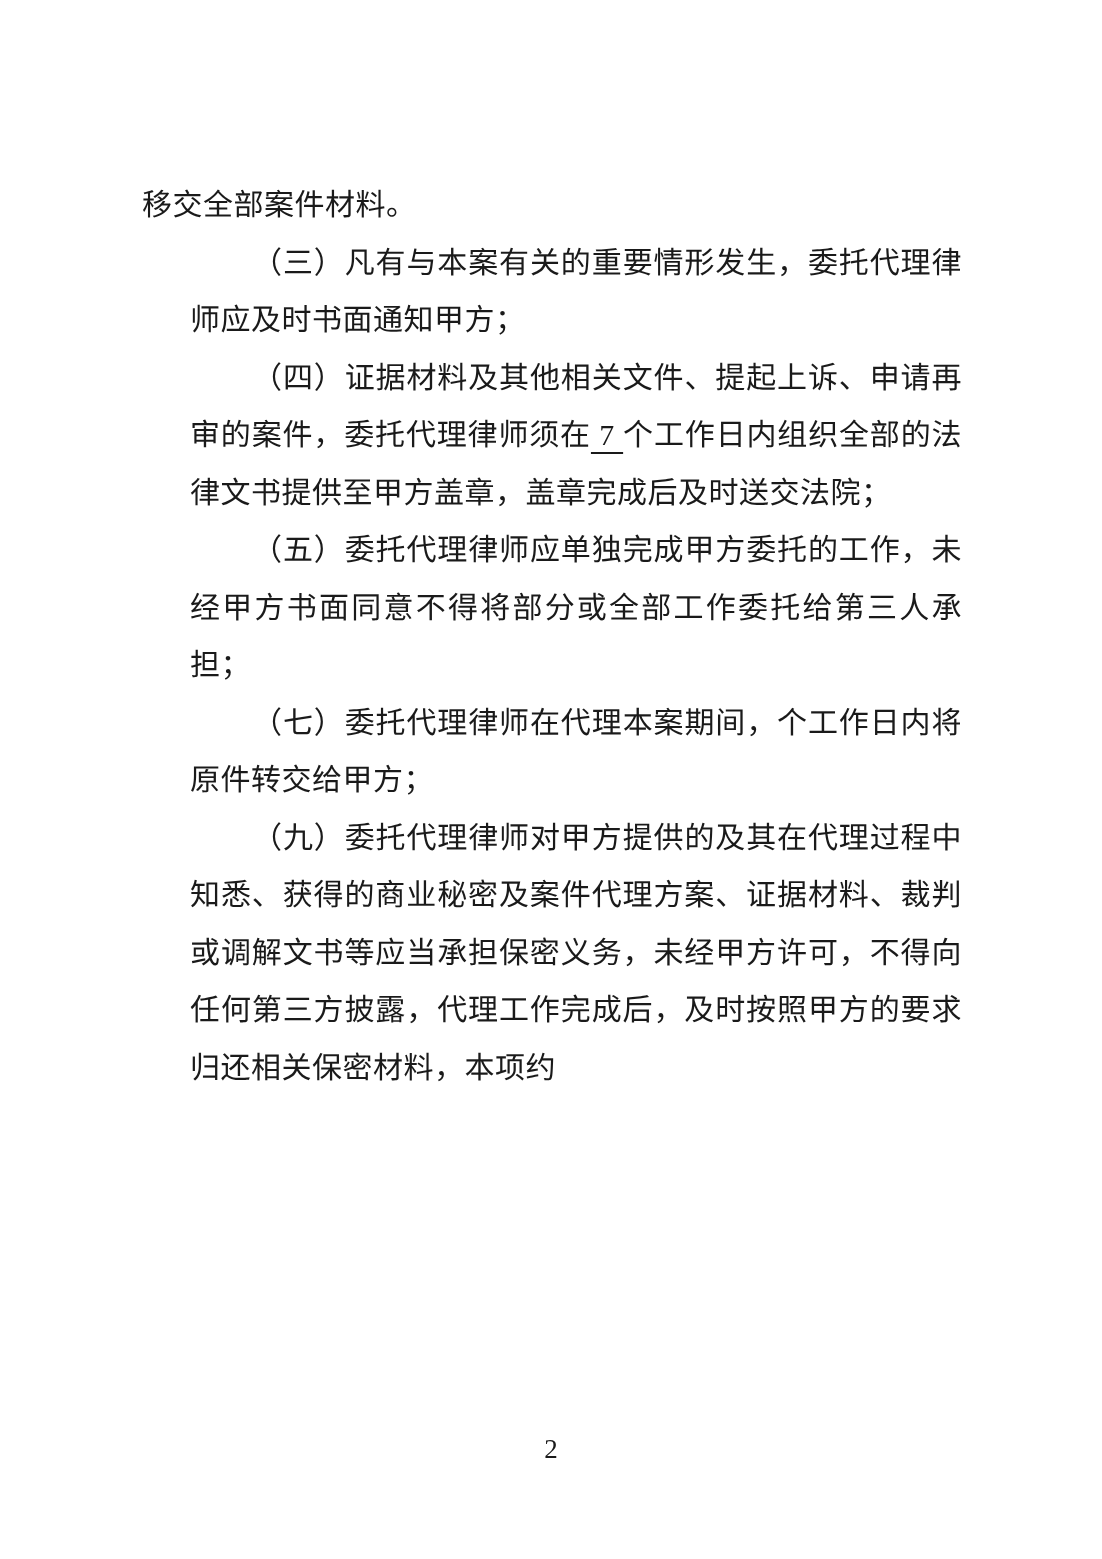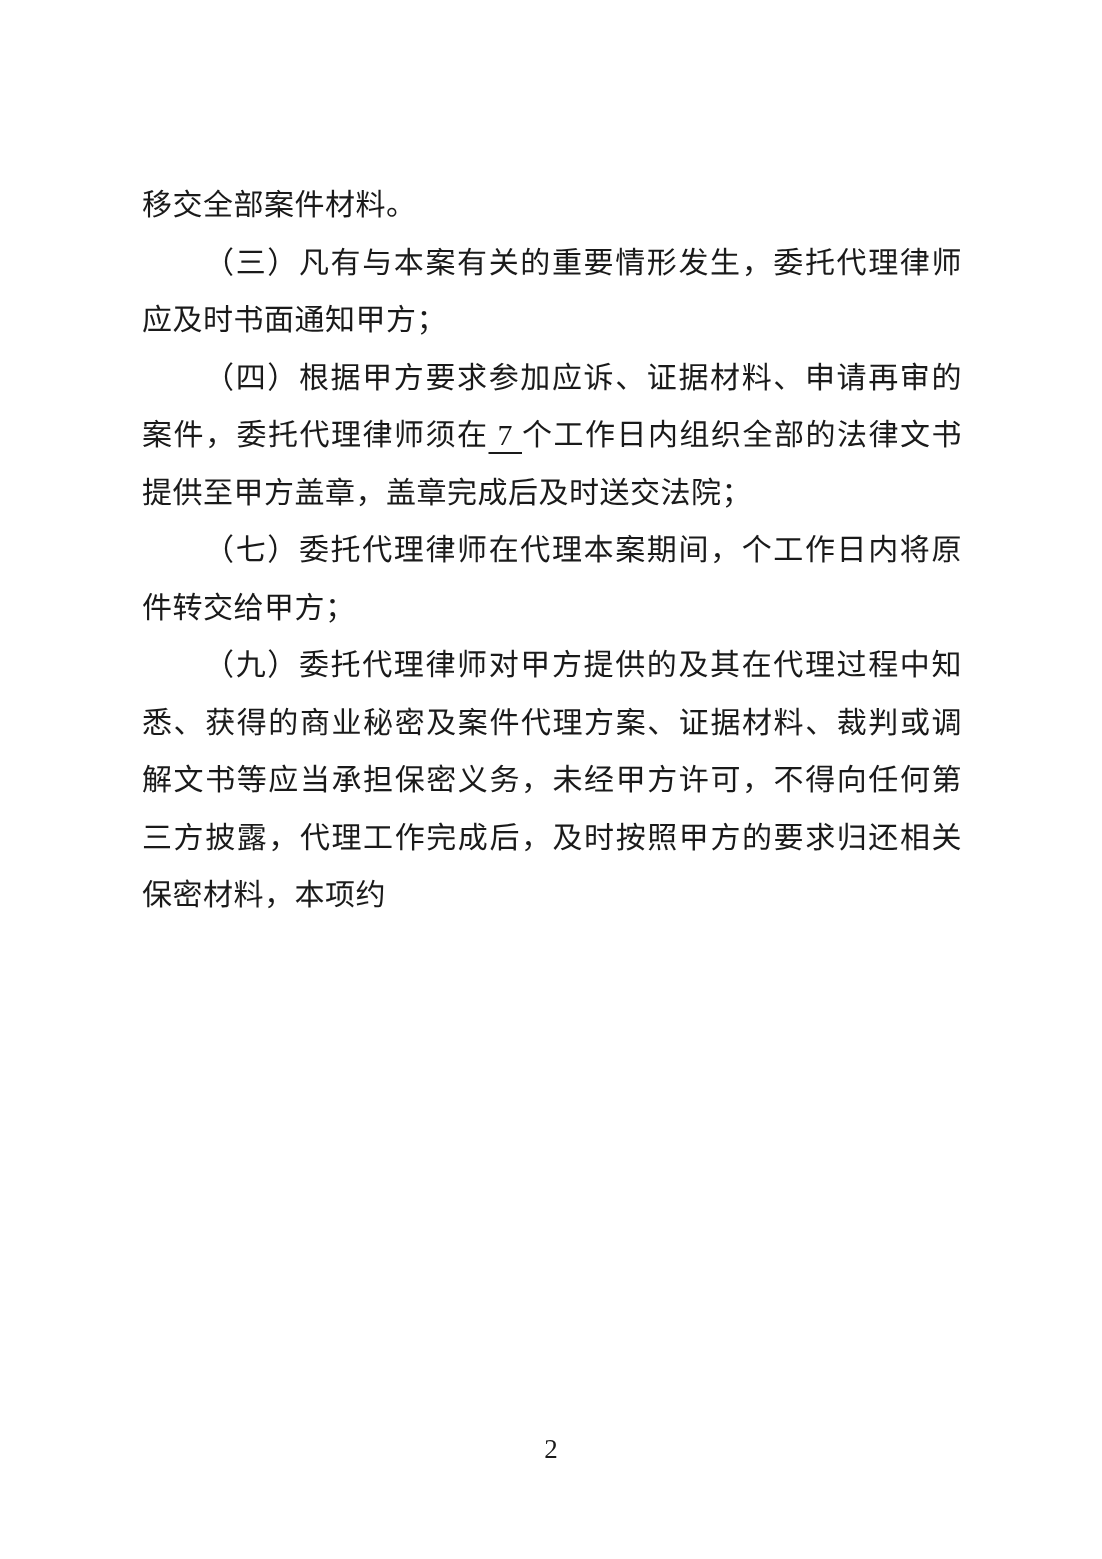--- a/index.html
+++ b/index.html
@@ -33,20 +33,21 @@
     margin: 0;
     font-size: 30px;
     line-height: 57.5px;
     text-align: justify;
     letter-spacing: 0.5px;
     white-space: pre-wrap;
     word-break: break-all;
   }
   .para.indent {
     text-indent: 62px;
+    margin-left: 48px;
   }
   .underline {
     text-decoration: underline;
     text-decoration-thickness: 2px;
     text-underline-offset: 7px;
   }
   .footer {
     position: absolute;
     left: 0;
     top: 1434px;
@@ -59,20 +60,21 @@
     font-family: "Liberation Serif", "DejaVu Serif", serif;
   }
 </style>
 </head>
 <body>
 
 <div class="page">
   <div class="doc-body">
       <p class="para"><span class="">移交全部案件材料。</span></p>
       <p class="para indent"><span class="">（三）凡有与本案有关的重要情形发生，委托代理律师应及时书面通知甲方；</span></p>
-      <p class="para indent"><span class="">（四）根据甲方要求参加应诉、证据材料、申请再审的案件，委托代理律师须在</span><span class="underline"> 7 </span><span class="">个工作日内组织全部的法律文书提供至甲方盖章，盖章完成后及时送交法院；</span></p>
+      <p class="para indent"><span class="">（四）证据材料及其他相关文件、提起上诉、申请再审的案件，委托代理律师须在</span><span class="underline"> 7 </span><span class="">个工作日内组织全部的法律文书提供至甲方盖章，盖章完成后及时送交法院；</span></p>
+      <p class="para indent"><span class="">（五）委托代理律师应单独完成甲方委托的工作，未经甲方书面同意不得将部分或全部工作委托给第三人承担；</span></p>
       <p class="para indent"><span class="">（七）委托代理律师在代理本案期间，个工作日内将原件转交给甲方；</span></p>
       <p class="para indent"><span class="">（九）委托代理律师对甲方提供的及其在代理过程中知悉、获得的商业秘密及案件代理方案、证据材料、裁判或调解文书等应当承担保密义务，未经甲方许可，不得向任何第三方披露，代理工作完成后，及时按照甲方的要求归还相关保密材料，本项约</span></p>
     </div>
   <div class="footer">
     <span class="page-number">2</span>
   </div>
 </div>
 
 </body></html>

